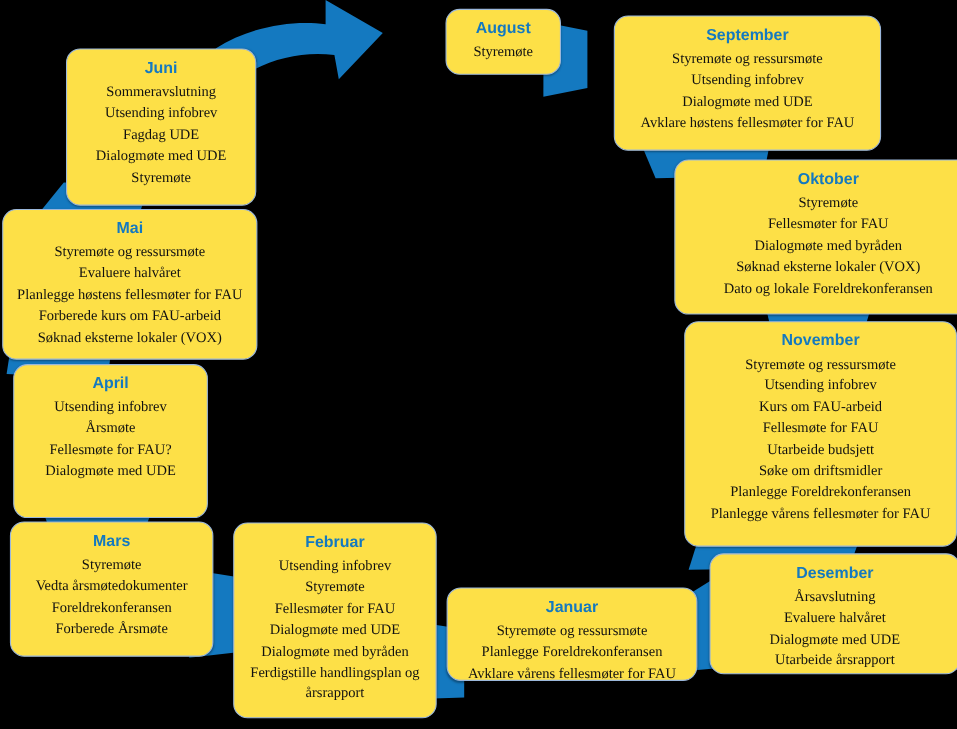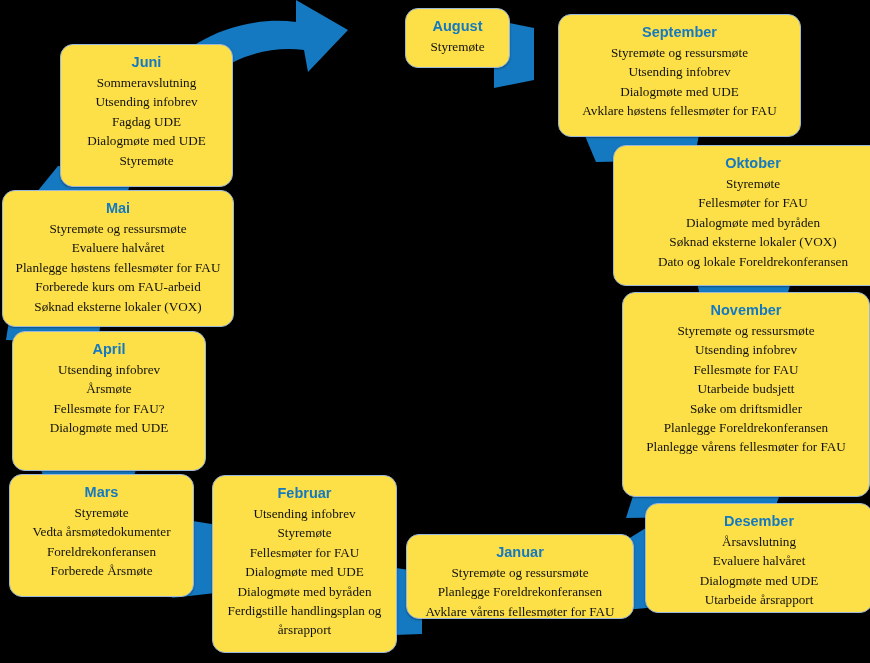--- a/index.html
+++ b/index.html
@@ -156,20 +156,21 @@
     <div class="month-item">Fellesmøter for FAU</div>
     <div class="month-item">Dialogmøte med byråden</div>
     <div class="month-item">Søknad eksterne lokaler (VOX)</div>
     <div class="month-item">Dato og lokale Foreldrekonferansen</div>
   </div>
 
   <div class="month-box" style="left:622px; top:292px; width:248px; height:205px;">
     <div class="month-title">November</div>
     <div class="month-item">Styremøte og ressursmøte</div>
     <div class="month-item">Utsending infobrev</div>
+    <div class="month-item">Kurs om FAU-arbeid</div>
     <div class="month-item">Fellesmøte for FAU</div>
     <div class="month-item">Utarbeide budsjett</div>
     <div class="month-item">Søke om driftsmidler</div>
     <div class="month-item">Planlegge Foreldrekonferansen</div>
     <div class="month-item">Planlegge vårens fellesmøter for FAU</div>
   </div>
 
   <div class="month-box" style="left:628px; top:503px; width:228px; height:110px;margin-left:17px;">
     <div class="month-title">Desember</div>
     <div class="month-item">Årsavslutning</div>
@@ -196,21 +197,21 @@
   </div>
 
   <div class="month-box" style="left:9px; top:474px; width:185px; height:123px;">
     <div class="month-title">Mars</div>
     <div class="month-item">Styremøte</div>
     <div class="month-item">Vedta årsmøtedokumenter</div>
     <div class="month-item">Foreldrekonferansen</div>
     <div class="month-item">Forberede Årsmøte</div>
   </div>
 
-  <div class="month-box" style="left:12px; top:331px; width:194px; height:140px;">
+  <div class="month-box" style="left:12px; top:331px; width:177px; height:140px;">
     <div class="month-title">April</div>
     <div class="month-item">Utsending infobrev</div>
     <div class="month-item">Årsmøte</div>
     <div class="month-item">Fellesmøte for FAU?</div>
     <div class="month-item">Dialogmøte med UDE</div>
   </div>
 
   <div class="month-box" style="left:2px; top:190px; width:232px; height:137px;">
     <div class="month-title">Mai</div>
     <div class="month-item">Styremøte og ressursmøte</div>

